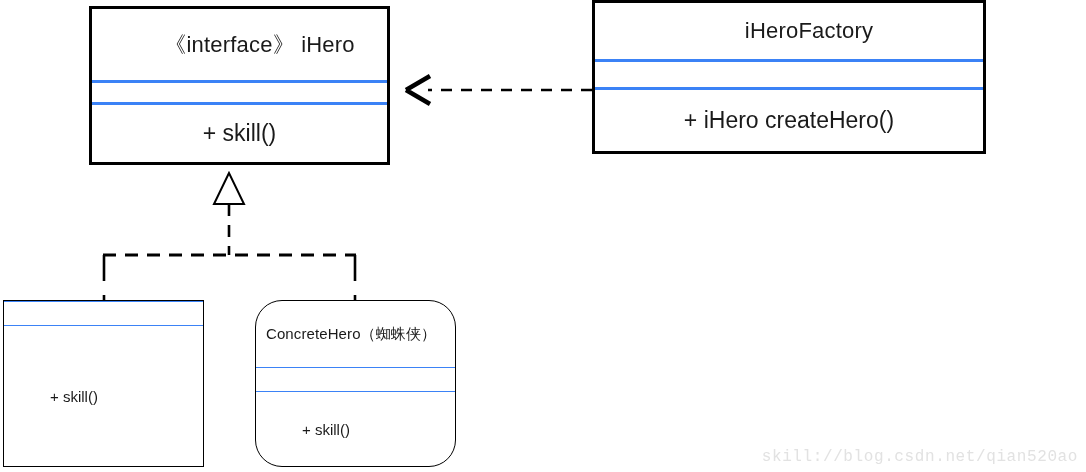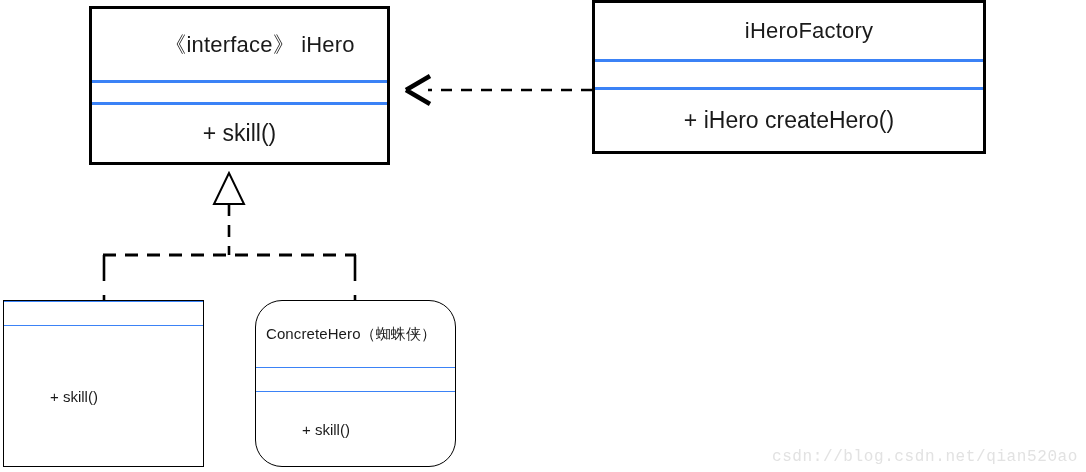--- a/index.html
+++ b/index.html
@@ -121,15 +121,15 @@
     <div class="uml-compartment divider-top" style="height:24px;"></div>
     <div class="uml-compartment divider-top align-indent cls-op-small" style="flex:1;">+  skill()</div>
   </div>
 
   <div class="uml-class thin" style="left:255px; top:300px; width:201px; height:167px;border-radius:27px;">
     <div class="uml-compartment align-left cls-name-small" style="height:66px;">ConcreteHero（蜘蛛侠）</div>
     <div class="uml-compartment divider-top" style="height:24px;"></div>
     <div class="uml-compartment divider-top align-indent cls-op-small" style="flex:1;">+  skill()</div>
   </div>
 
-  <div class="watermark">csdn://blog.csdn.net/qian520ao</div>
+  <div class="watermark">skill://blog.csdn.net/qian520ao</div>
 
 </div>
 
 </body></html>

